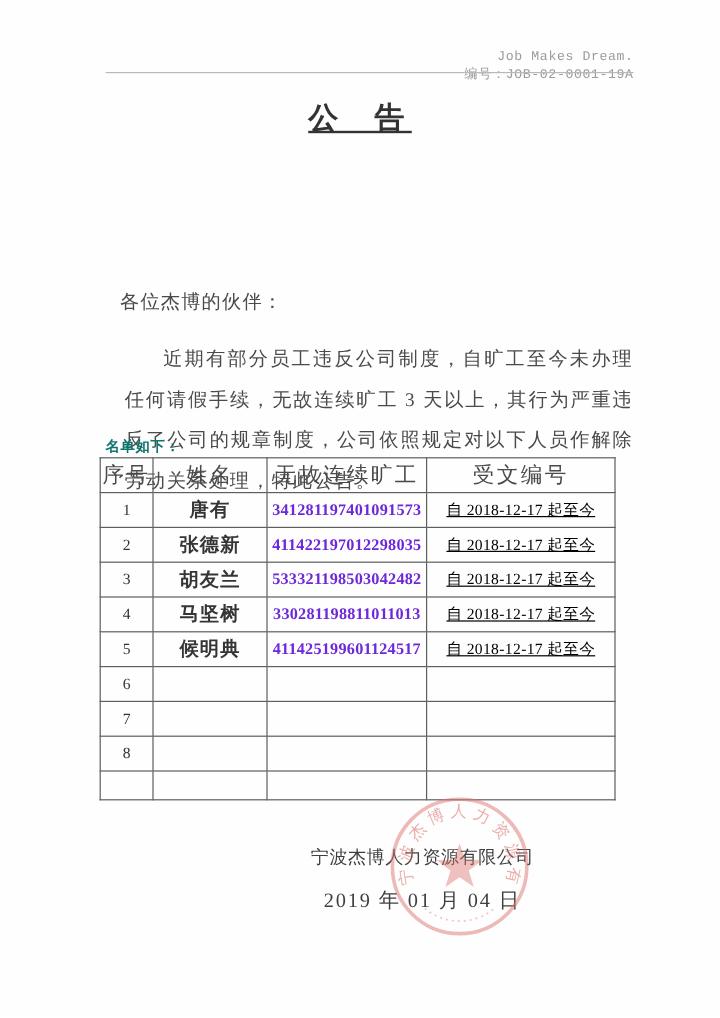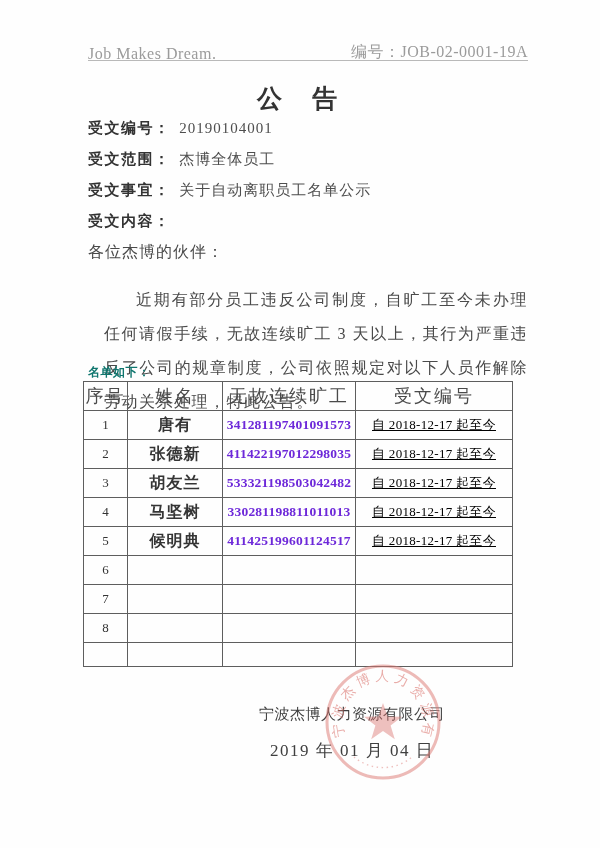--- a/index.html
+++ b/index.html
@@ -4,36 +4,36 @@
 <style>
   html,body { margin:0; padding:0; background:#ffffff; }
   .page {
     position:relative; width:600px; height:848px; background:#fefefe;
     font-family:"Liberation Serif","DejaVu Serif",serif; color:#3d3d3d; overflow:hidden;
   }
   
   .header {
     position:absolute; top:42px; left:88px; right:72px;
     display:flex; justify-content:space-between; align-items:flex-end;
-    font-family:Liberation Serif, serif;
-    font-size:16px; color:#9b9b9b; letter-spacing:0.5px;
+    font-family:Liberation Mono, monospace;
+    font-size:11px; color:#9b9b9b; letter-spacing:0.5px;flex-direction:column;
   }
   .header-rule { position:absolute; top:60px; left:88px; right:72px; height:0; border-top:1.5px solid #b9b9b9; }
   
   .title {
     position:absolute; top:82px; left:0; width:100%; margin:0; text-align:center;
-    font-size:25px; font-weight:bold; color:#333; letter-spacing:6px; word-spacing:12px;
+    font-size:25px; font-weight:bold; color:#333; letter-spacing:6px; word-spacing:12px;text-decoration:underline;
   }
   
   .fields { position:absolute; top:117px; left:88px; right:80px; }
   .field { height:31px; line-height:22px; font-size:15px; white-space:nowrap; }
   .field-label { font-weight:bold; color:#333; letter-spacing:1.5px; }
   .field-value { color:#4e4e4e; letter-spacing:1px; margin-left:5px; }
   
-  .greeting { position:absolute; top:242px; left:88px; font-size:16px; color:#4a4a4a; letter-spacing:1px; }
+  .greeting { position:absolute; top:242px; left:100px; font-size:16px; color:#4a4a4a; letter-spacing:1px; }
   .paragraph {
     position:absolute; top:267px; left:88px; width:424px; margin:16px;
     font-size:16px; line-height:34px; color:#4a4a4a;
     text-indent:2em; text-align:justify; letter-spacing:1.5px;
   }
   .list-label { position:absolute; top:364px; left:88px; font-size:12px; font-weight:bold; color:#0f766e; letter-spacing:0.5px; }
   
   .roster-table { position:absolute; top:381px; left:83px; border-collapse:collapse; table-layout:fixed; }
   .roster-table th, .roster-table td {
     border:1px solid #5e5e5e; text-align:center; vertical-align:middle; padding:0; overflow:hidden;
@@ -56,38 +56,20 @@
 <div class="page">
 
   <div class="header">
     <span>Job Makes Dream.</span>
     <span>编号：JOB-02-0001-19A</span>
   </div>
   <div class="header-rule"></div>
 
   <h1 class="title">公 告</h1>
 
-  <div class="fields">
-    <div class="field">
-      <span class="field-label">受文编号：</span>
-      <span class="field-value">20190104001</span>
-    </div>
-    <div class="field">
-      <span class="field-label">受文范围：</span>
-      <span class="field-value">杰博全体员工</span>
-    </div>
-    <div class="field">
-      <span class="field-label">受文事宜：</span>
-      <span class="field-value">关于自动离职员工名单公示</span>
-    </div>
-    <div class="field">
-      <span class="field-label">受文内容：</span>
-      <span class="field-value"></span>
-    </div>
-  </div>
 
   <div class="greeting">各位杰博的伙伴：</div>
 
   <p class="paragraph">近期有部分员工违反公司制度，自旷工至今未办理任何请假手续，无故连续旷工 3 天以上，其行为严重违反了公司的规章制度，公司依照规定对以下人员作解除劳动关系处理，特此公告。</p>
 
   <div class="list-label">名单如下：</div>
 
   <table class="roster-table">
     <colgroup>
       <col style="width:44px">

